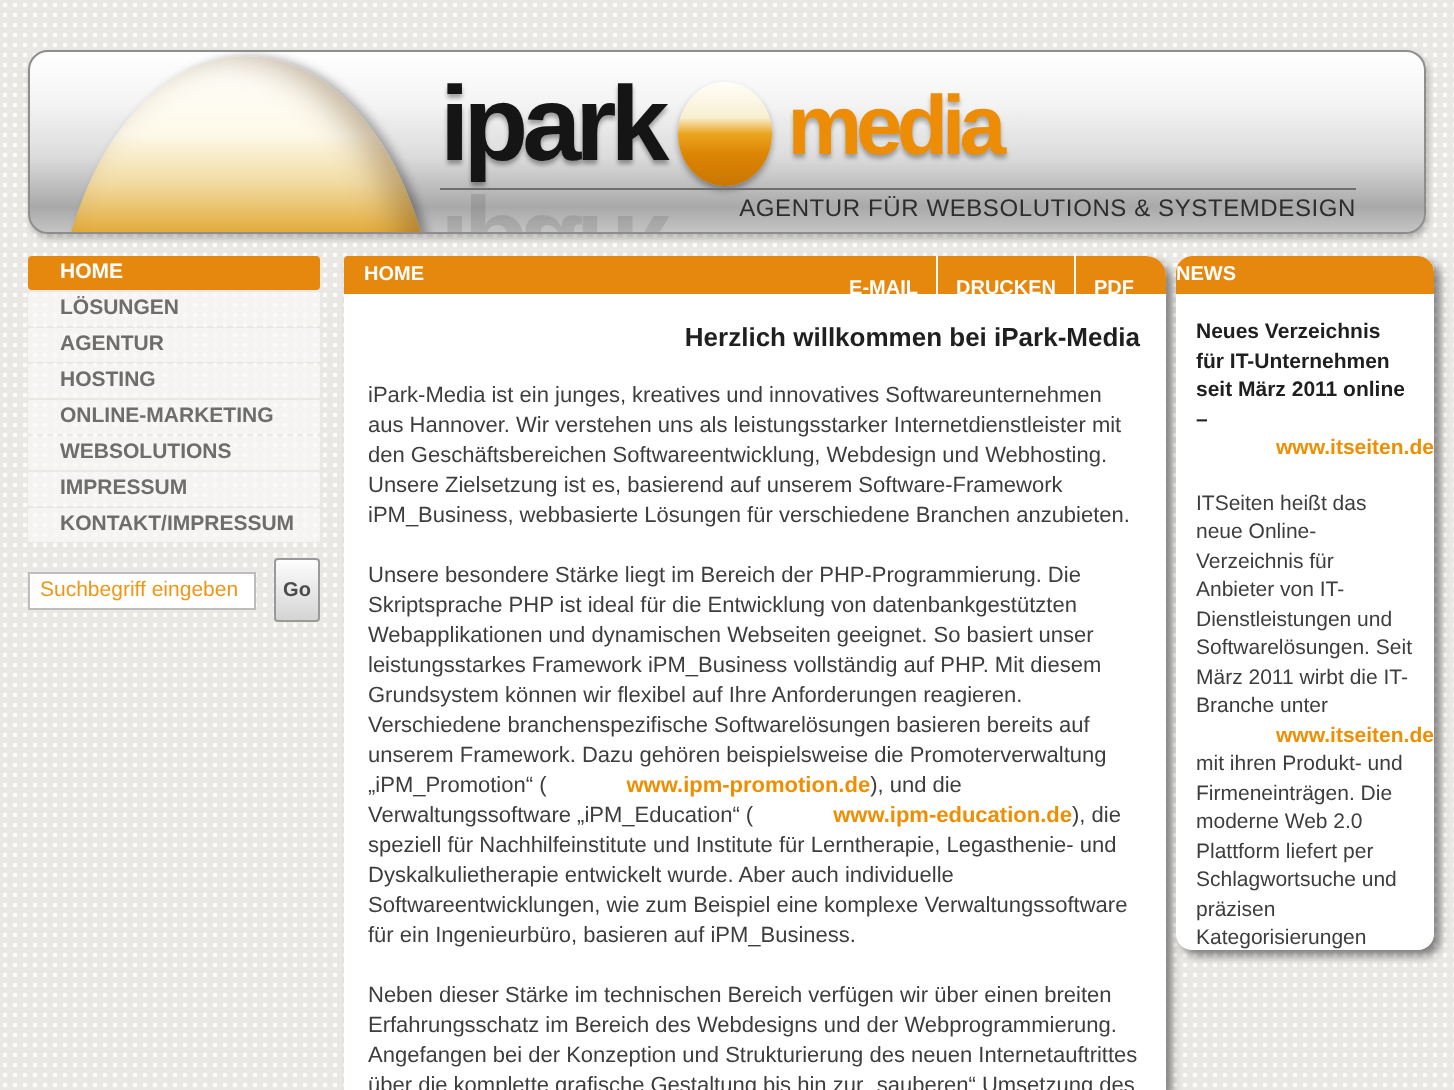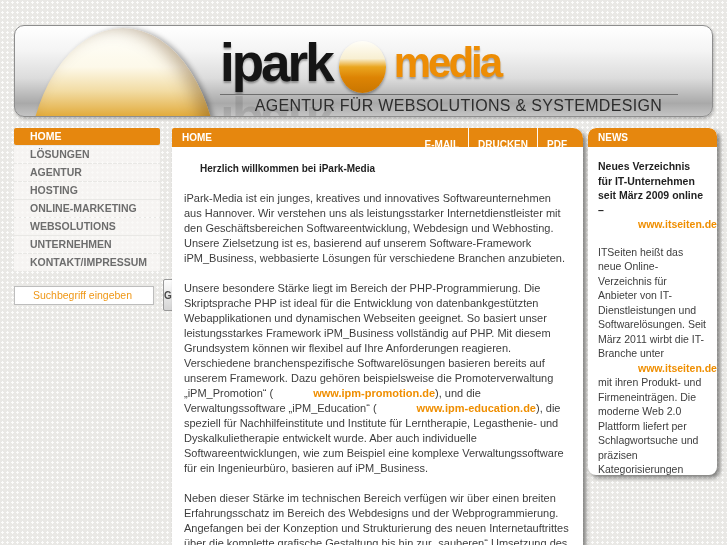--- a/index.html
+++ b/index.html
@@ -26,53 +26,53 @@
   .logo-ipark{font-size:53px;font-weight:bold;letter-spacing:-3px;color:#151515;
     text-shadow:0 2px 2px rgba(0,0,0,.35);}
   .logo-egg{display:inline-block;width:47px;height:52px;border-radius:50%;margin:8px 4px 0 7px;
     background:linear-gradient(180deg,#fffef8 0%,#f8efd2 34%,#eaa51e 50%,#dd8404 70%,#c97601 100%);
     box-shadow:0 2px 3px rgba(0,0,0,.35);}
   .logo-media{font-size:42px;font-weight:bold;letter-spacing:-3px;color:#ed8d05;
     text-shadow:0 2px 2px rgba(0,0,0,.3);margin-left:4px;}
   .logo-reflection{position:absolute;left:205px;top:69px;font-size:53px;font-weight:bold;
     letter-spacing:-3px;color:#000;opacity:.10;transform:scaleY(-1);pointer-events:none;}
   .logo-rule{position:absolute;left:205px;right:34px;top:68px;height:1px;background:#6e6e6e;}
-  .tagline{position:absolute;right:50px;top:71px;font-size:16px;color:#2d2d2d;letter-spacing:.3px;}
+  .tagline{position:absolute;right:34px;top:71px;font-size:12px;color:#2d2d2d;letter-spacing:.3px;}
   
   .sidebar{position:absolute;left:14px;top:128px;width:146px;}
   .menu-item{height:13px;line-height:13px;padding:2px 0 2px 16px;margin-bottom:1px;
     font-size:10.5px;font-weight:bold;color:#6d6d6d;background:rgba(249,248,246,.75);
     cursor:pointer;border-radius:1px;}
   .menu-item.active{background:#e6870e;color:#ffffff;border-radius:2px;}
   .search-row{margin-top:8px;display:flex;align-items:center;gap:9px;}
   .search-input{width:102px;height:15px;border:1px solid #bdbdbd;font-size:10.5px;
-    padding:1px 18px;color:#ef9715;font-family:inherit;background:#fff;}
+    padding:1px 5px;color:#ef9715;font-family:inherit;background:#fff;}
   .search-input::placeholder{color:#ef9715;opacity:1;}
   .go-button{width:27px;height:32px;background:linear-gradient(#fdfdfd,#d4d4d4);
     border:1px solid #999;font-size:10px;font-weight:bold;color:#4a4a4a;border-radius:2px;
     font-family:inherit;cursor:pointer;padding:0;}
   
   .main{position:absolute;left:172px;top:128px;width:411px;height:417px;background:#ffffff;
     border-radius:2px 10px 0 0;box-shadow:3px 3px 4px rgba(0,0,0,.45);}
   .bar{height:19px;background:#e6870e;color:#fff;font-size:10px;font-weight:bold;
     display:flex;align-items:center;}
   .main .bar{border-radius:2px 10px 0 0;padding-left:10px;}
   .bar-title{flex:1;}
   .actions{display:flex;height:100%;align-items:stretch;}
   .action{padding:16px 9px;display:flex;align-items:center;cursor:pointer;}
   .action + .action{border-left:1px solid rgba(255,255,255,.95);}
   .action.last{padding-right:16px;}
   .main-body{padding:11px 12px;font-size:11px;line-height:15px;color:#3d3d3d;}
-  .main-body h3{font-size:10px;margin:3px 16px 15px;color:#1f1f1f;}
+  .main-body h3{font-size:13px;margin:3px 1px 15px;color:#1f1f1f;text-align:right;}
   .main-body p{margin:0 0 15px;}
   .content-link{color:#ef8e00;font-weight:bold;text-decoration:none;cursor:pointer;padding-left:40px;}
   
   .news{position:absolute;left:588px;top:128px;width:129px;height:347px;background:#ffffff;
     border-radius:8px;box-shadow:3px 3px 4px rgba(0,0,0,.45);overflow:hidden;}
-  .news .bar{border-radius:8px 8px 0 0;padding-left:10px;}
+  .news .bar{border-radius:8px 8px 0 0;}
   .news-body{padding:10px 10px 6px;font-size:10.5px;line-height:14.5px;color:#3d3d3d;}
   .news-headline{font-weight:bold;color:#1f1f1f;margin:2px 0 13px;}
   .news-headline .content-link{font-weight:bold;}
   .news-text{margin:0;}
 </style>
 </head>
 <body>
 
 <div class="banner">
   <div class="banner-egg"></div>
@@ -86,21 +86,21 @@
   <div class="tagline">AGENTUR FÜR WEBSOLUTIONS &amp; SYSTEMDESIGN</div>
 </div>
 
 <div class="sidebar">
   <div class="menu-item active">HOME</div>
   <div class="menu-item">LÖSUNGEN</div>
   <div class="menu-item">AGENTUR</div>
   <div class="menu-item">HOSTING</div>
   <div class="menu-item">ONLINE-MARKETING</div>
   <div class="menu-item">WEBSOLUTIONS</div>
-  <div class="menu-item">UNTERNEHMEN</div>
+  <div class="menu-item">IMPRESSUM</div>
   <div class="menu-item">KONTAKT/IMPRESSUM</div>
   <div class="search-row">
     <input class="search-input" type="text" placeholder="Suchbegriff eingeben" style="">
     <button class="go-button">Go</button>
   </div>
 </div>
 
 <div class="main">
   <div class="bar">
     <span class="bar-title">HOME</span>
@@ -115,17 +115,17 @@
     <p>iPark-Media ist ein junges, kreatives und innovatives Softwareunternehmen aus Hannover. Wir verstehen uns als leistungsstarker Internetdienstleister mit den Geschäftsbereichen Softwareentwicklung, Webdesign und Webhosting. Unsere Zielsetzung ist es, basierend auf unserem Software-Framework iPM_Business, webbasierte Lösungen für verschiedene Branchen anzubieten.</p>
     <p><span>Unsere besondere Stärke liegt im Bereich der PHP-Programmierung. Die Skriptsprache PHP ist ideal für die Entwicklung von datenbankgestützten Webapplikationen und dynamischen Webseiten geeignet. So basiert unser leistungsstarkes Framework iPM_Business vollständig auf PHP. Mit diesem Grundsystem können wir flexibel auf Ihre Anforderungen reagieren. Verschiedene branchenspezifische Softwarelösungen basieren bereits auf unserem Framework. Dazu gehören beispielsweise die Promoterverwaltung „iPM_Promotion“ (</span><a class="content-link">www.ipm-promotion.de</a><span>), und die Verwaltungssoftware „iPM_Education“ (</span><a class="content-link">www.ipm-education.de</a><span>), die speziell für Nachhilfeinstitute und Institute für Lerntherapie, Legasthenie- und Dyskalkulietherapie entwickelt wurde. Aber auch individuelle Softwareentwicklungen, wie zum Beispiel eine komplexe Verwaltungssoftware für ein Ingenieurbüro, basieren auf iPM_Business.</span></p>
     <p>Neben dieser Stärke im technischen Bereich verfügen wir über einen breiten Erfahrungsschatz im Bereich des Webdesigns und der Webprogrammierung. Angefangen bei der Konzeption und Strukturierung des neuen Internetauftrittes über die komplette grafische Gestaltung bis hin zur „sauberen“ Umsetzung des gesamten Projektes mit einem leistungsstarken Open-Source Content-Management-System – bei iPark-Media erhalten Sie sämtliche Leistungen rund um Ihre Internetpräsenz aus einer Hand.</p>
 
   </div>
 </div>
 
 <div class="news">
   <div class="bar">NEWS</div>
   <div class="news-body">
-    <p class="news-headline"><span>Neues Verzeichnis für IT-Unternehmen seit März 2009 online – </span><a class="content-link">www.itseiten.de</a></p>
+    <p class="news-headline"><span>Neues Verzeichnis für IT-Unternehmen seit März 2011 online – </span><a class="content-link">www.itseiten.de</a></p>
     <p class="news-text"><span>ITSeiten heißt das neue Online-Verzeichnis für Anbieter von IT-Dienstleistungen und Softwarelösungen. Seit März 2011 wirbt die IT-Branche unter </span><a class="content-link">www.itseiten.de</a><span> mit ihren Produkt- und Firmeneinträgen. Die moderne Web 2.0 Plattform liefert per Schlagwortsuche und präzisen Kategorisierungen aussagekräftige Firmen- und Produktprofile sowie Informationen zum Leistungsspektrum des Anbieters. Eine weitreichende und moderne Produkt- oder Firmenpräsentation generiert qualitative Kontaktanfragen.</span></p>
 
   </div>
 </div>
 
 </body></html>

